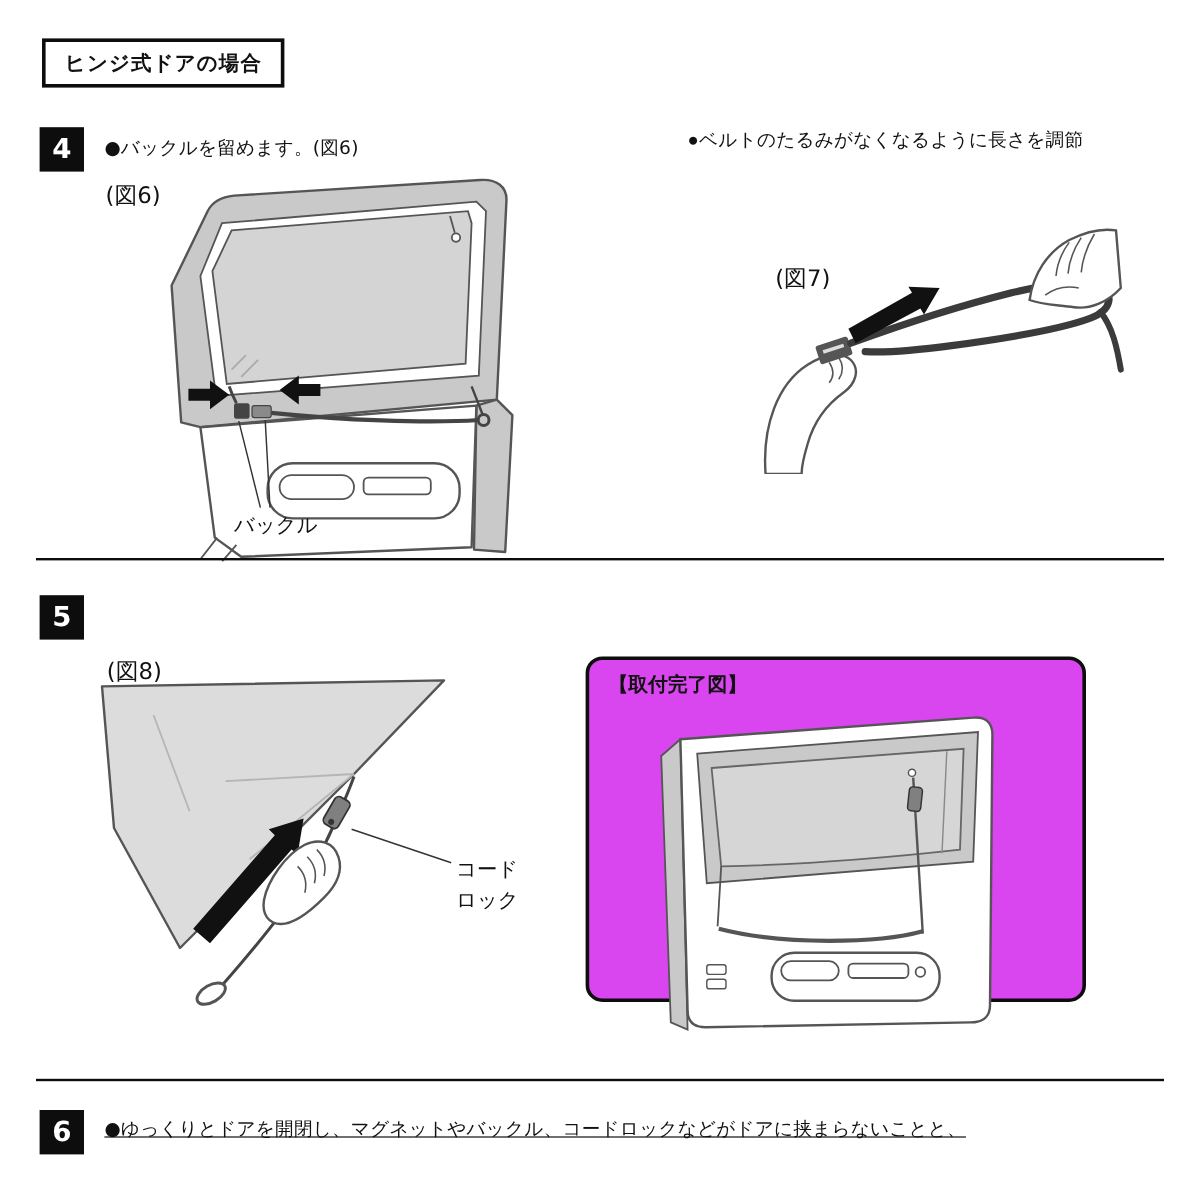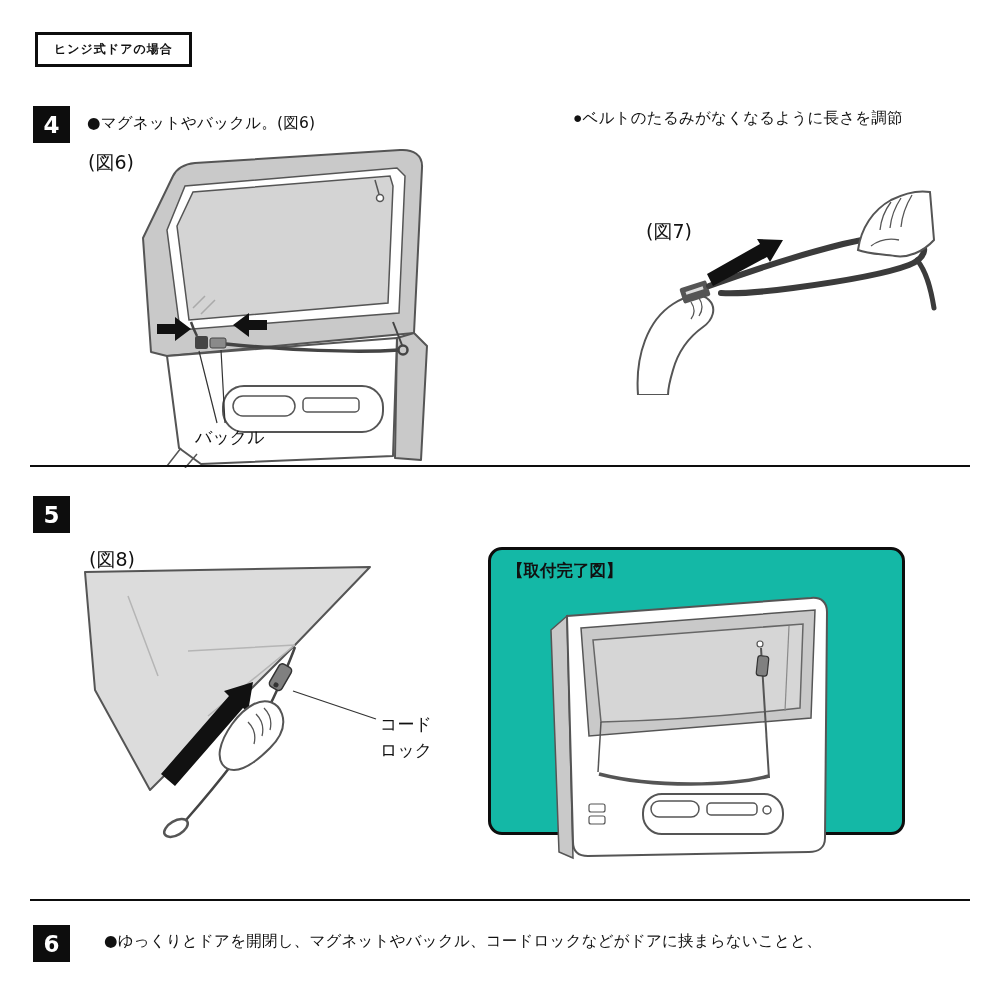--- a/index.html
+++ b/index.html
@@ -5,52 +5,52 @@
   * { margin:0; padding:0; box-sizing:border-box; }
   html,body { background:#ffffff; }
   .page {
     position:relative; width:1000px; height:1000px; background:#ffffff;
     font-family:"DejaVu Sans","Liberation Sans",sans-serif; color:#111;
     overflow:hidden;
   }
   .header-box {
     position:absolute; left:35px; top:32px;
     border:3px solid #0d0d0d; padding:6px 16px;
-    font-size:12px; font-weight:700; letter-spacing:1px; background:#fff;
+    font-size:17px; font-weight:700; letter-spacing:1px; background:#fff;
   }
   .badge {
     position:absolute; width:37px; height:37px; background:#0d0d0d; color:#fff;
     font-size:23px; font-weight:700;
     display:flex; align-items:center; justify-content:center;
   }
   .instr { position:absolute; font-size:15.5px; line-height:1.6; letter-spacing:0.2px; }
   .figlabel { position:absolute; font-size:19px; }
   .art { position:absolute; }
   .divider { position:absolute; left:30px; width:940px; height:2px; background:#0d0d0d; }
   .completed-box {
     position:absolute; left:488px; top:547px; width:417px; height:288px;
-    border:3px solid #0d0d0d; border-radius:14px; background:#14b8a6;
+    border:3px solid #0d0d0d; border-radius:14px; background:#d946ef;
   }
   .completed-title { position:absolute; left:16px; top:10px; font-size:16.5px; font-weight:700; }
   .svgtext { font-size:17px; fill:#111; font-family:"DejaVu Sans","Liberation Sans",sans-serif; }
   .indent2 { padding-left:15px; }
 </style>
 </head>
 <body>
 
 <div class="page">
 
   <div class="header-box">
     <span>ヒンジ式ドアの場合</span>
   </div>
 
   <div class="badge" style="left:33px;top:106px;">
     <span>4</span>
   </div>
-  <div class="instr" style="left:87px;top:111px;">●マグネットやバックル。(図6)</div>
+  <div class="instr" style="left:87px;top:111px;">●バックルを留めます。(図6)</div>
   <div class="figlabel" style="left:88px;top:150px;">(図6)</div>
 
   <svg class="art" style="left:105px;top:138px;width:370px;height:330px;" viewBox="0 0 370 330">
     <g>
       <path d="M38,100 L68,38 C72,30 80,26 90,25 L295,12 C308,11 318,17 317,30 L309,195 L62,218 L46,214 Z" fill="#c9c9c9" stroke="#555" stroke-width="2" stroke-linejoin="round"></path>
       <path d="M309,195 L322,208 L316,322 L290,320 L292,200 Z" fill="#c9c9c9" stroke="#555" stroke-width="2" stroke-linejoin="round"></path>
       <path d="M62,92 L80,48 L292,30 L300,38 L294,175 L75,192 Z" fill="#ffffff" stroke="#555" stroke-width="1.5"></path>
     </g>
     <g>
       <path d="M72,88 L88,54 L285,38 L288,48 L283,165 L84,182 Z" fill="#d4d4d4" stroke="#555" stroke-width="1.5"></path>
@@ -169,17 +169,17 @@
         <circle cx="267" cy="54" r="3" fill="#fff" stroke="#555" stroke-width="1.2"></circle>
       </g>
     </svg>
   </div>
 
   <div class="divider" style="top:899px;"></div>
 
   <div class="badge" style="left:33px;top:925px;">
     <span>6</span>
   </div>
-  <div class="instr" style="left:104px;top:929px;">
+  <div class="instr" style="left:87px;top:929px;text-decoration:underline;">
     <div>●ゆっくりとドアを開閉し、マグネットやバックル、コードロックなどがドアに挟まらないことと、</div>
   </div>
 
 </div>
 
 </body></html>

